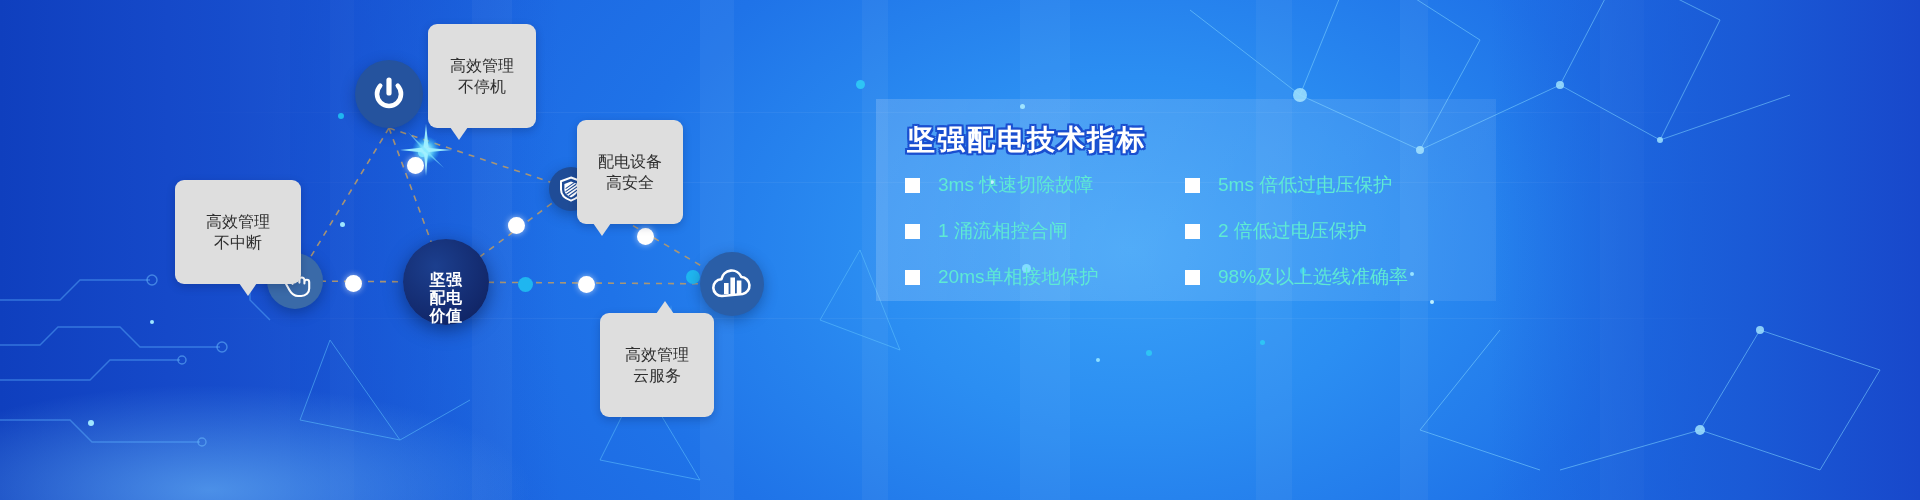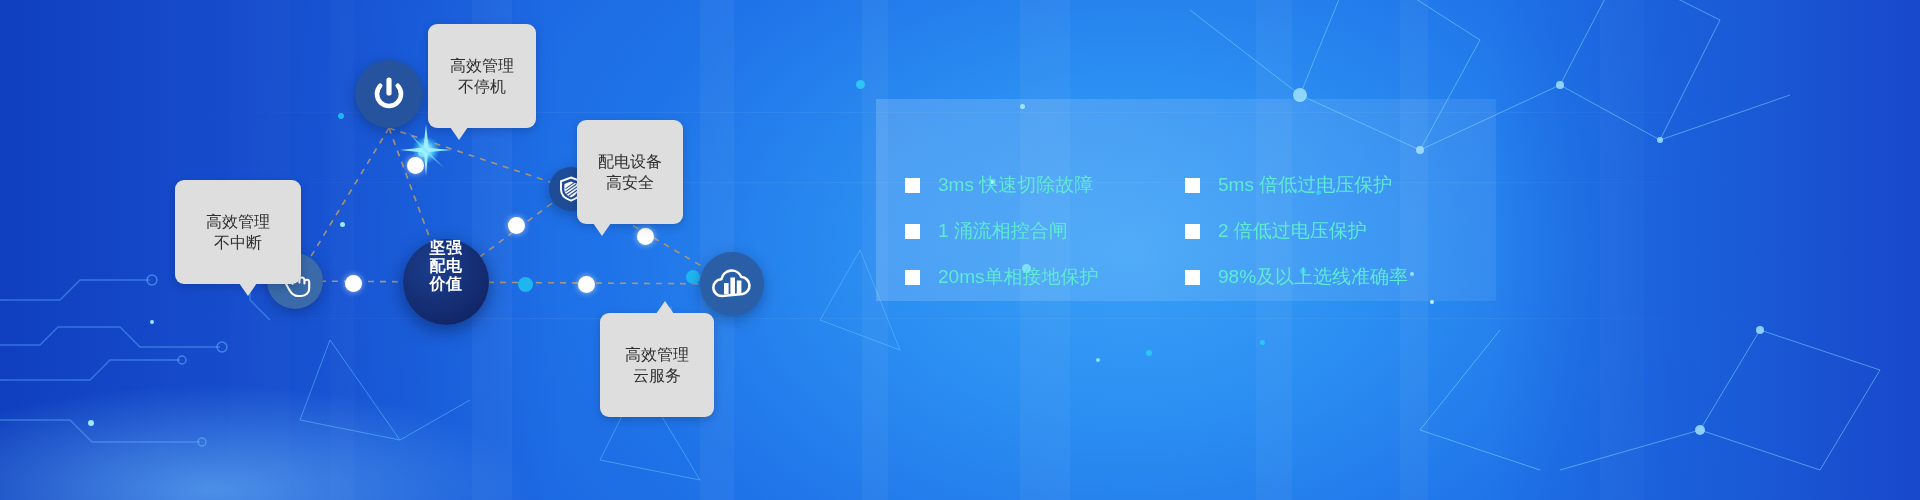--- a/index.html
+++ b/index.html
@@ -47,21 +47,21 @@
     box-shadow:0 4px 14px rgba(4,26,70,.35);
   }
   .node-power{left:355px;top:60px;width:68px;height:68px;background:#25539e;}
   .node-shield{left:549px;top:167px;width:44px;height:44px;background:#1f4c97;}
   .node-hand{left:267px;top:253px;width:56px;height:56px;background:#3a6aa8;}
   .node-cloud{left:700px;top:252px;width:64px;height:64px;background:#2a5ea7;}
 
   .center-node{
     position:absolute;left:403px;top:239px;width:86px;height:86px;border-radius:50%;
     background:radial-gradient(circle at 38% 32%, #1c3f8e 0%, #12286b 70%, #0c1e57 100%);
-    display:flex;flex-direction:column;align-items:center;justify-content:flex-start;
+    display:flex;flex-direction:column;align-items:center;justify-content:flex-end;
     color:#fff;font-weight:bold;font-size:16px;line-height:1.12;letter-spacing:.5px;
     box-shadow:0 5px 18px rgba(3,18,60,.5);
     text-align:center;
   }
   .center-node span{display:block;}
 
   .wdot{position:absolute;background:#fff;border-radius:50%;box-shadow:0 0 6px rgba(255,255,255,.6);}
   .cdot{position:absolute;background:#1fb6f0;border-radius:50%;}
 
   
@@ -298,20 +298,21 @@
     </div>
     <div class="callout co-4">
       <span>高效管理
 云服务</span>
       <span class="tail"></span>
     </div>
   </div>
 
   <div class="panel"></div>
 
+  <div class="panel-title">坚强配电技术指标</div>
 
   <div class="specs">
     <div class="spec">
       <span class="bullet"></span>
       <span class="txt">3ms 快速切除故障</span>
     </div>
     <div class="spec">
       <span class="bullet"></span>
       <span class="txt">5ms 倍低过电压保护</span>
     </div>

